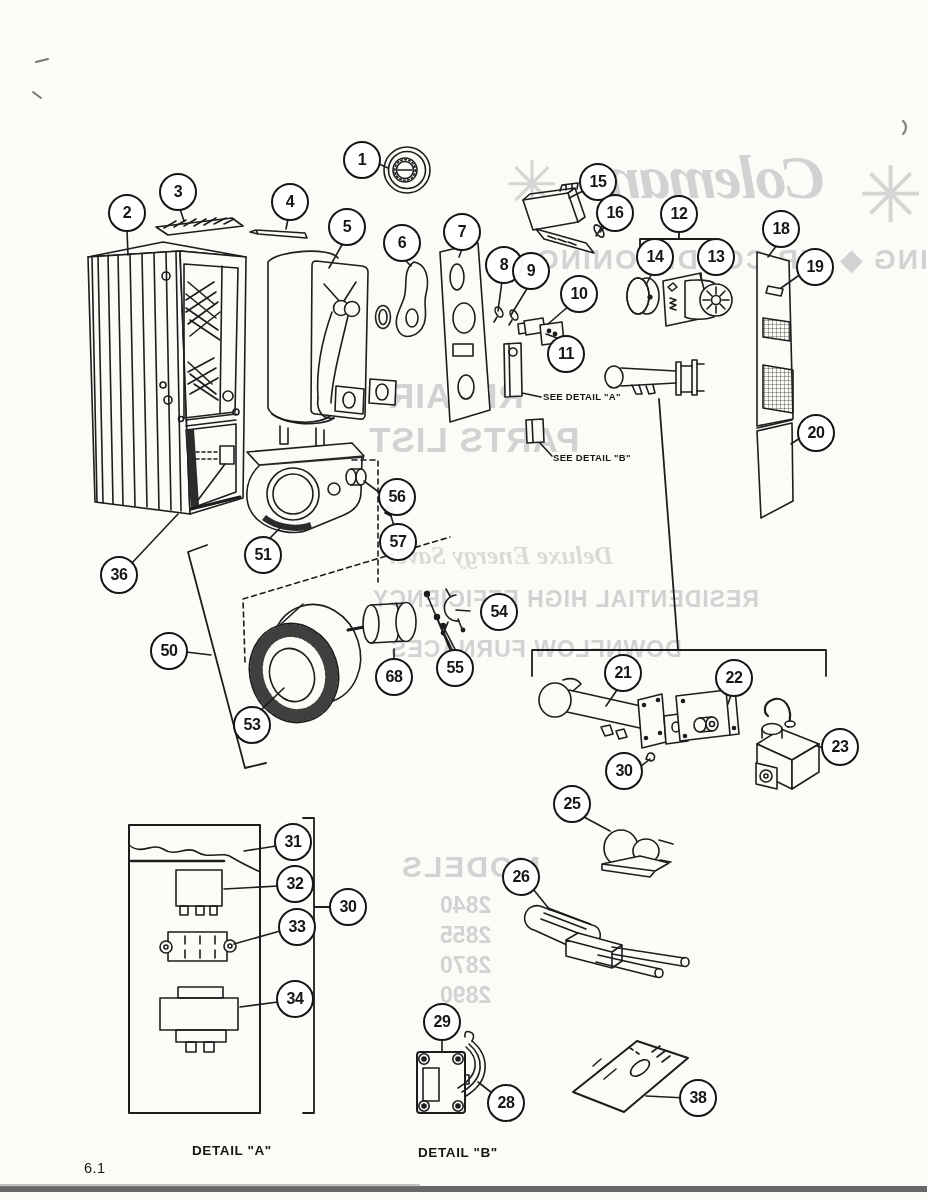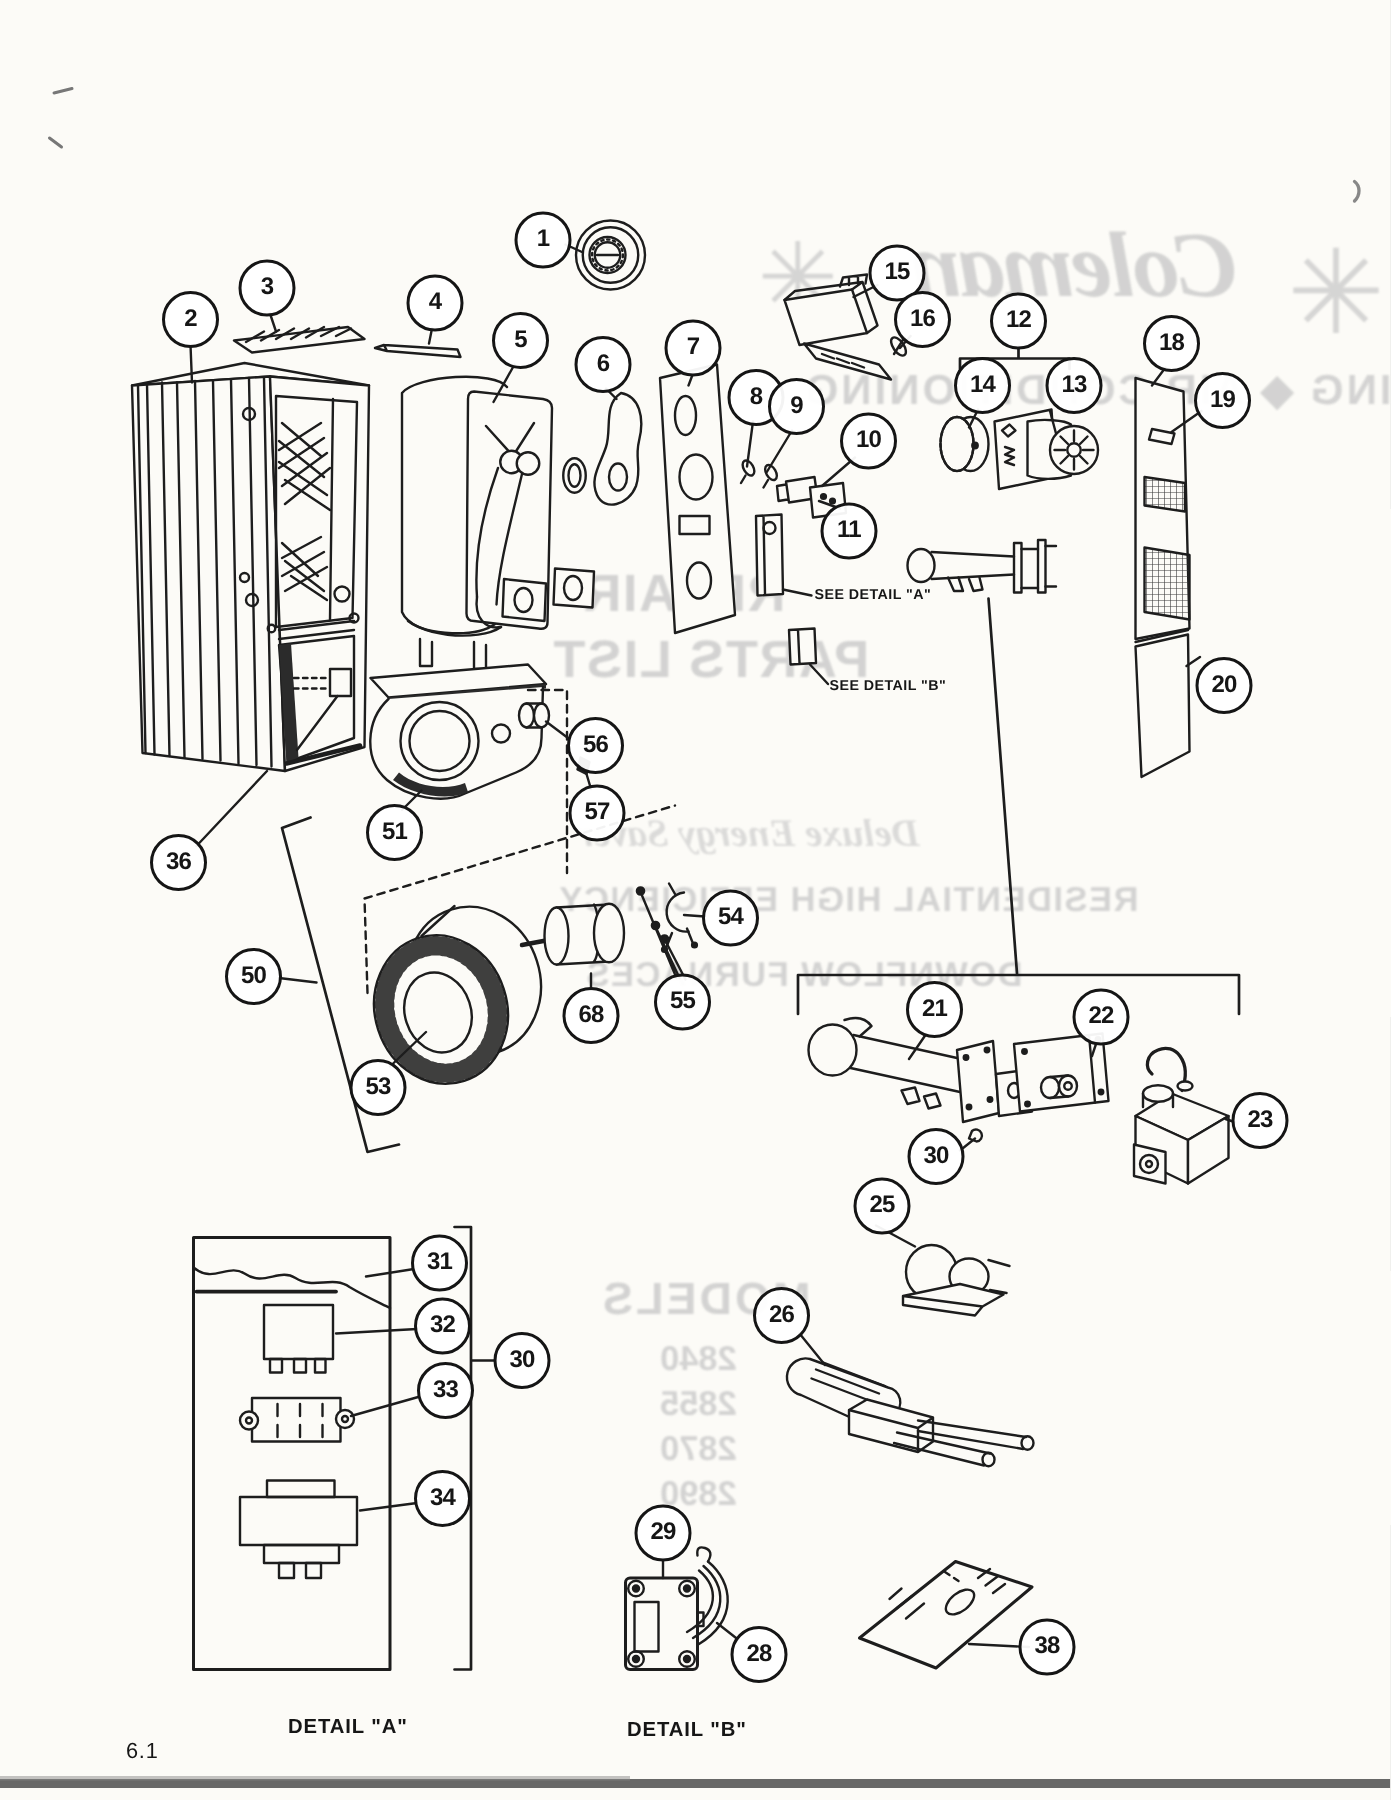--- a/index.html
+++ b/index.html
@@ -394,41 +394,41 @@
       <div class="callout" style="left: 531px; top: 271px;">9</div>
       <div class="callout" style="left: 579px; top: 294px;">10</div>
       <div class="callout" style="left: 566px; top: 354px;">11</div>
       <div class="callout" style="left: 679px; top: 214px;">12</div>
       <div class="callout" style="left: 700px; top: 257px; margin-left: 16px;">13</div>
       <div class="callout" style="left: 655px; top: 257px;">14</div>
       <div class="callout" style="left: 598px; top: 182px;">15</div>
       <div class="callout" style="left: 615px; top: 213px;">16</div>
       <div class="callout" style="left: 781px; top: 229px;">18</div>
       <div class="callout" style="left: 815px; top: 267px;">19</div>
-      <div class="callout" style="left: 816px; top: 457px;">20</div>
+      <div class="callout" style="left: 816px; top: 433px;">20</div>
       <div class="callout" style="left: 623px; top: 673px;">21</div>
       <div class="callout" style="left: 734px; top: 678px;">22</div>
       <div class="callout" style="left: 840px; top: 747px;">23</div>
       <div class="callout" style="left: 624px; top: 771px;">30</div>
-      <div class="callout" style="left: 588px; top: 804px;">25</div>
+      <div class="callout" style="left: 572px; top: 804px;">25</div>
       <div class="callout" style="left: 521px; top: 877px;">26</div>
       <div class="callout" style="left: 506px; top: 1103px;">28</div>
       <div class="callout" style="left: 442px; top: 1022px;">29</div>
       <div class="callout" style="left: 348px; top: 907px;">30</div>
       <div class="callout" style="left: 293px; top: 842px;">31</div>
       <div class="callout" style="left: 295px; top: 884px;">32</div>
       <div class="callout" style="left: 297px; top: 927px;">33</div>
       <div class="callout" style="left: 295px; top: 999px;">34</div>
       <div class="callout" style="left: 119px; top: 575px;">36</div>
       <div class="callout" style="left: 698px; top: 1098px;">38</div>
       <div class="callout" style="left: 169px; top: 651px;">50</div>
       <div class="callout" style="left: 263px; top: 555px;">51</div>
       <div class="callout" style="left: 394px; top: 677px;">68</div>
       <div class="callout" style="left: 252px; top: 725px;">53</div>
-      <div class="callout" style="left: 487px; top: 612px;">54</div>
+      <div class="callout" style="left: 499px; top: 612px;">54</div>
       <div class="callout" style="left: 455px; top: 668px;">55</div>
       <div class="callout" style="left: 397px; top: 497px;">56</div>
       <div class="callout" style="left: 398px; top: 542px; text-align: center;">57</div>
     </div>
 
   <div class="lbl lbl-see" style="left:543px;top:391px;">SEE DETAIL "A"</div>
   <div class="lbl lbl-see" style="left:553px;top:452px;">SEE DETAIL "B"</div>
   <div class="lbl lbl-detail" style="left:192px;top:1143px;">DETAIL "A"</div>
   <div class="lbl lbl-detail" style="left:418px;top:1145px;">DETAIL "B"</div>
   <div class="lbl lbl-page" style="left:84px;top:1160px;text-align:center;">6.1</div>

